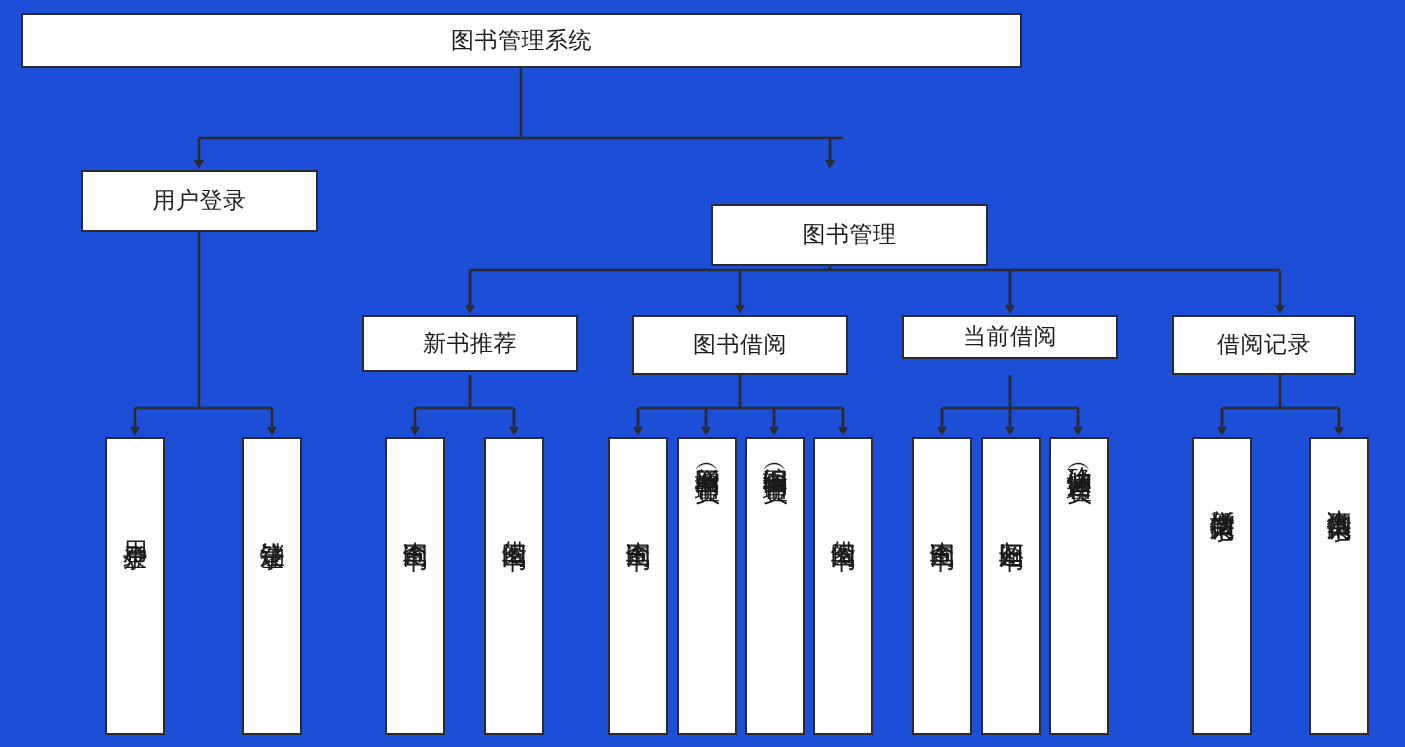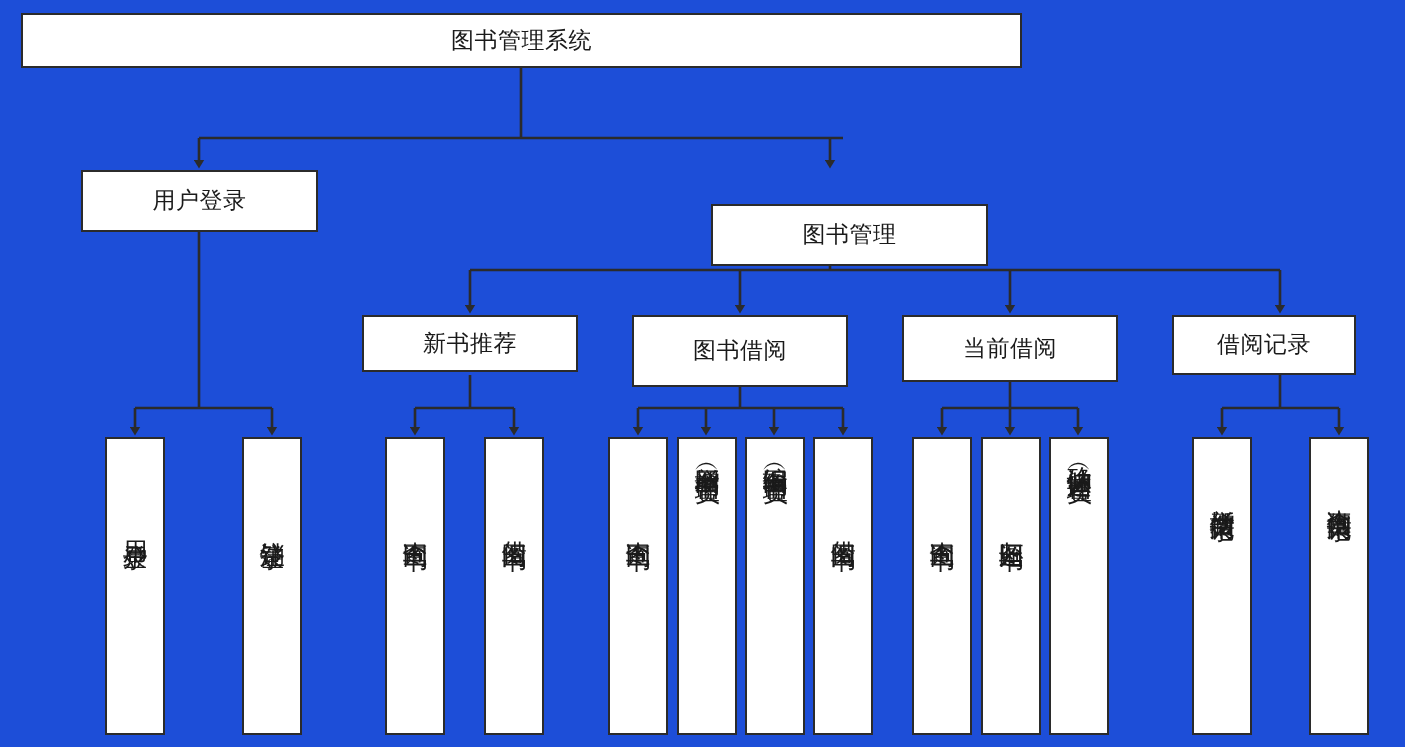--- a/index.html
+++ b/index.html
@@ -135,24 +135,24 @@
   <div class="node horiz" style="left:81px; top:170px; width:237px; height:62px;">
     <span class="label">用户登录</span>
   </div>
   <div class="node horiz" style="left:711px; top:170px; width:277px; height:62px;margin-top:34px;">
     <span class="label">图书管理</span>
   </div>
 
   <div class="node horiz" style="left:362px; top:315px; width:216px; height:57px;">
     <span class="label">新书推荐</span>
   </div>
-  <div class="node horiz" style="left:632px; top:315px; width:216px; height:72px;">
+  <div class="node horiz" style="left:632px; top:315px; width:216px; height:60px;">
     <span class="label">图书借阅</span>
   </div>
-  <div class="node horiz" style="left:902px; top:315px; width:216px; height:67px;text-align:center;">
+  <div class="node horiz" style="left:902px; top:315px; width:216px; height:44px;text-align:center;">
     <span class="label">当前借阅</span>
   </div>
   <div class="node horiz" style="left:1172px; top:315px; width:184px; height:60px;">
     <span class="label">借阅记录</span>
   </div>
 
   <div class="node vert mid" style="left:105px; top:437px; width:60px; height:298px;">
     <span class="label">用户登录</span>
   </div>
   <div class="node vert mid" style="left:242px; top:437px; width:60px; height:298px;">

